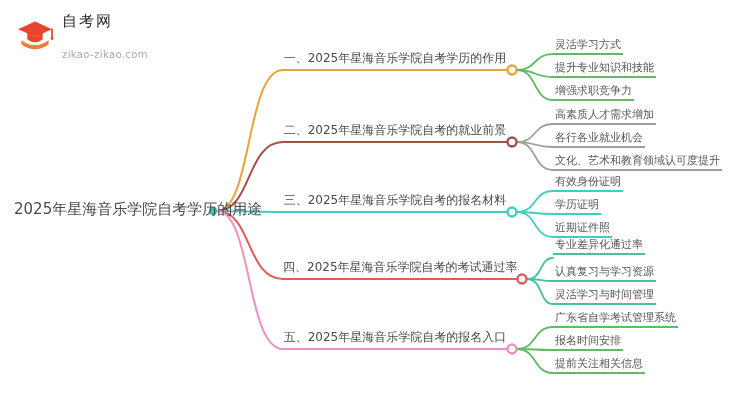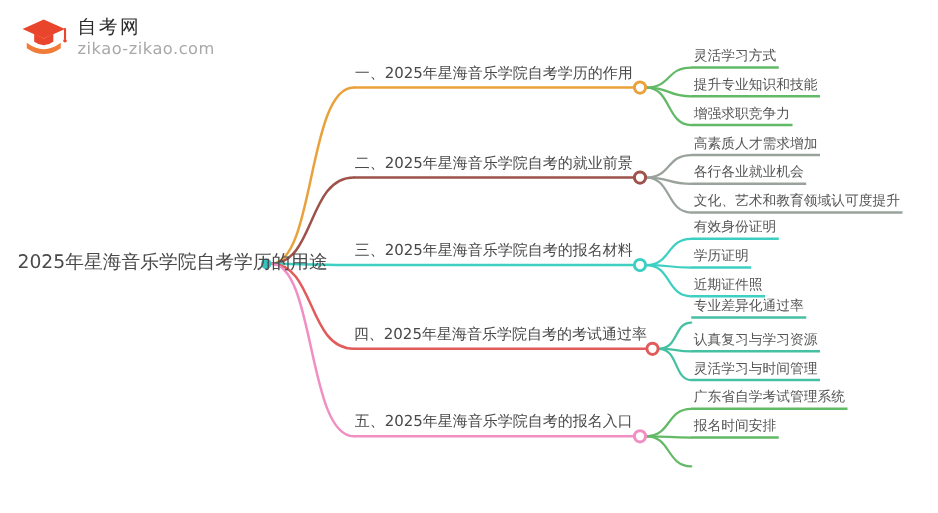--- a/index.html
+++ b/index.html
@@ -9,21 +9,21 @@
     background:#ffffff;
     overflow:hidden;
   }
   .canvas { position:relative; width:750px; height:410px; background:#fff; }
   .wires { position:absolute; left:0; top:0; width:750px; height:410px; }
 
   
   .logo { position:absolute; left:16px; top:12px; display:flex; align-items:center; gap:8px; }
   .logo-icon { width:38px; height:34px; }
   .logo-title { font-size:15px; font-weight:normal; color:#2b2b2b; letter-spacing:2px; line-height:18px; }
-  .logo-domain { font-size:13px; color:#a9a9a9; letter-spacing:.4px; margin-top:2px; }
+  .logo-domain { font-size:10px; color:#a9a9a9; letter-spacing:.4px; margin-top:19px; }
 
   
   .root-label {
     position:absolute; left:14px; top:202px; width:192px;
     font-size:15px; line-height:15px; color:#4a4a4a;
     text-align:right; white-space:nowrap;
   }
 
   
   .branch {
@@ -119,14 +119,15 @@
   <div class="leaf" style="top: 175px; border-bottom-color: rgb(62, 207, 195);">有效身份证明</div>
   <div class="leaf" style="top: 198px; border-bottom-color: rgb(62, 207, 195);">学历证明</div>
   <div class="leaf" style="top: 221px; border-bottom-color: rgb(62, 207, 195);">近期证件照</div>
 
   <div class="leaf" style="top: 238px; border-bottom-color: rgb(69, 192, 162);">专业差异化通过率</div>
   <div class="leaf" style="top: 265px; border-bottom-color: rgb(69, 192, 162);">认真复习与学习资源</div>
   <div class="leaf" style="top: 288px; border-bottom-color: rgb(69, 192, 162);">灵活学习与时间管理</div>
 
   <div class="leaf" style="top: 311px; border-bottom-color: rgb(98, 185, 102);">广东省自学考试管理系统</div>
   <div class="leaf" style="top: 334px; border-bottom-color: rgb(98, 185, 102);">报名时间安排</div>
+  <div class="leaf" style="top: 357px; border-bottom-color: rgb(98, 185, 102);">提前关注相关信息</div>
 
 </div>
 
 </body></html>

